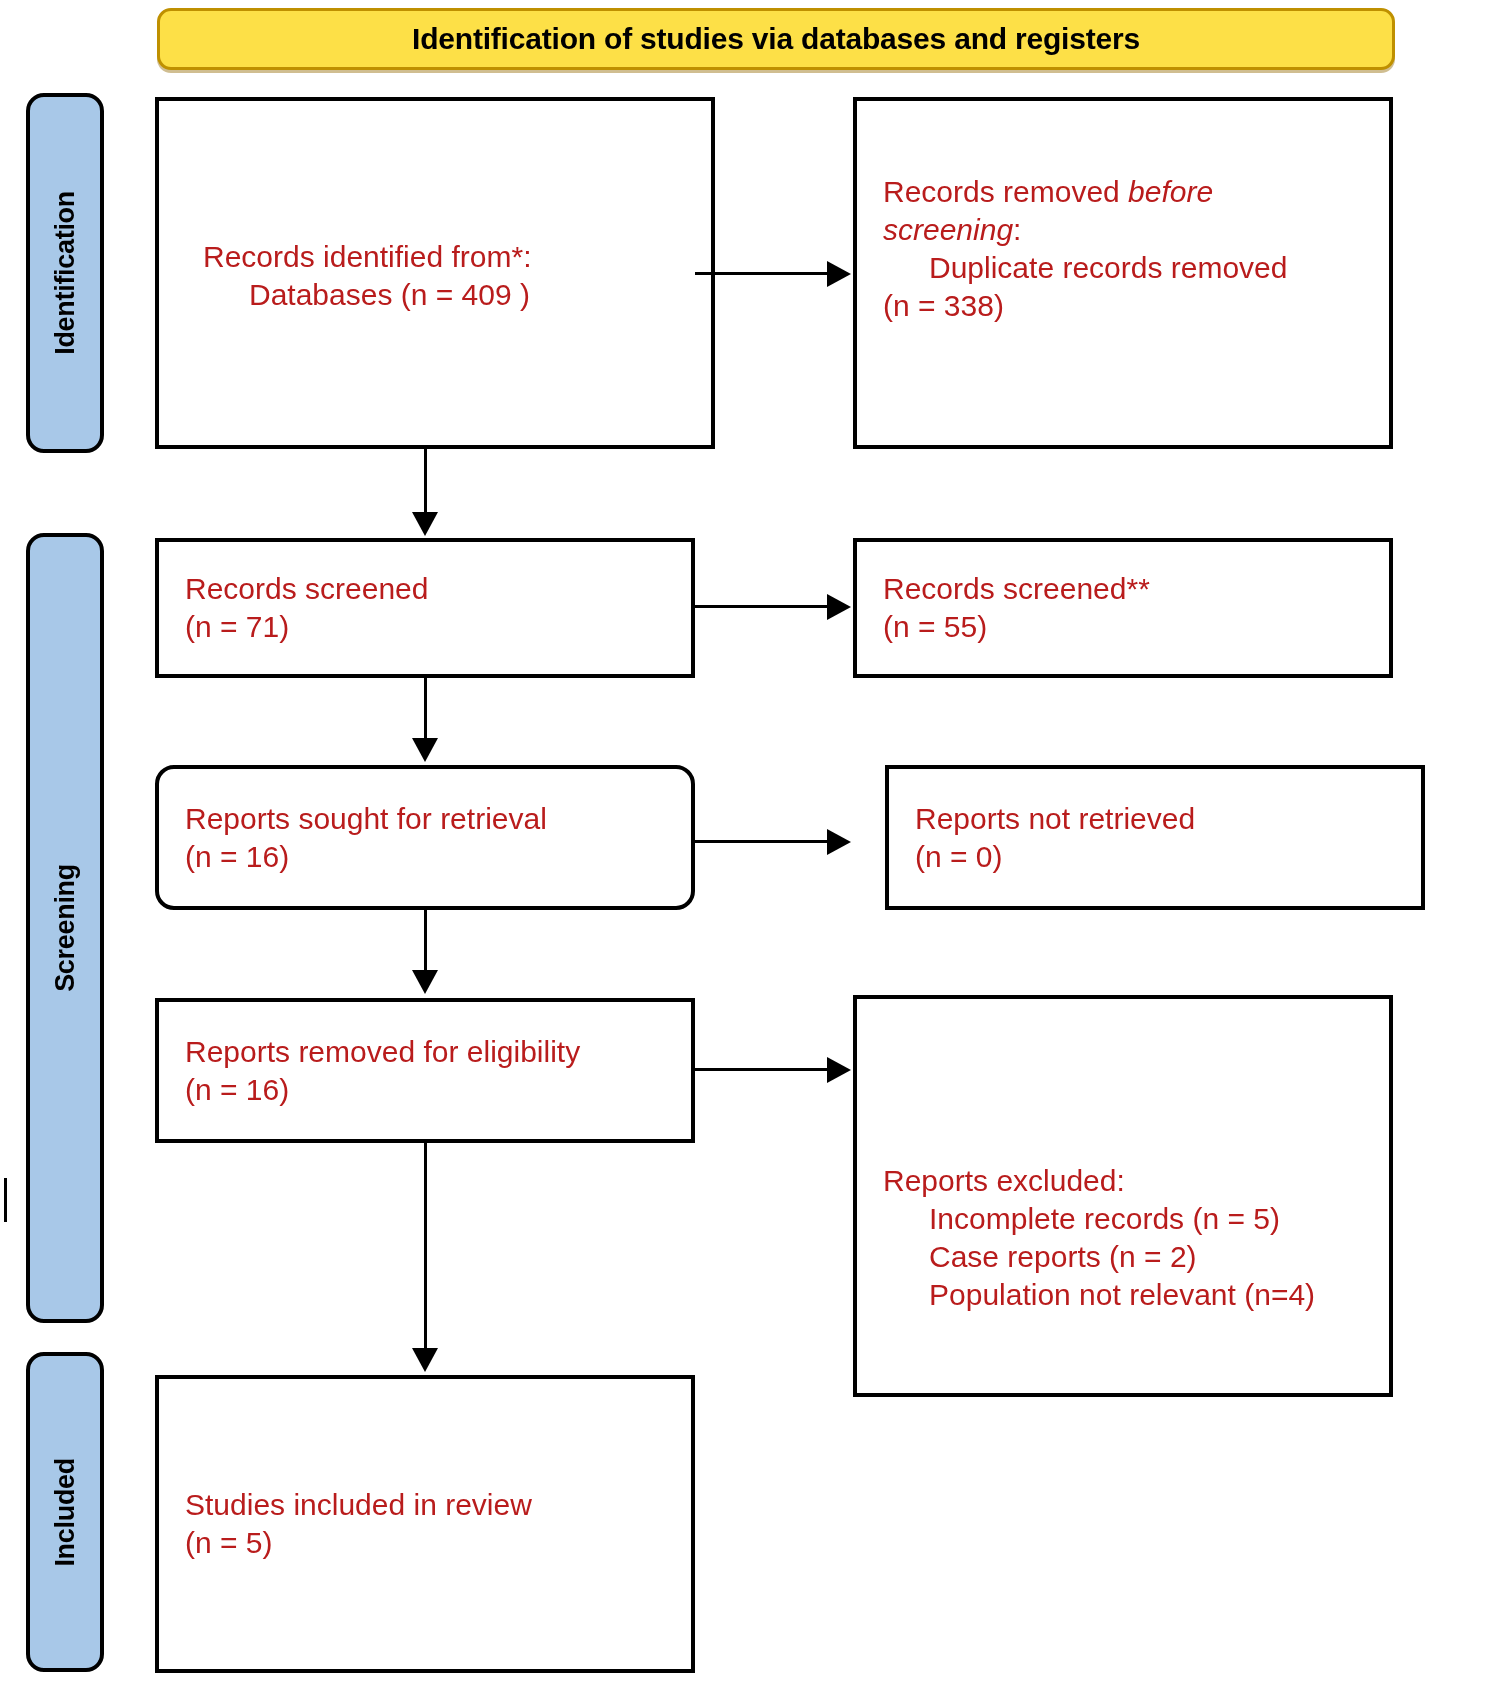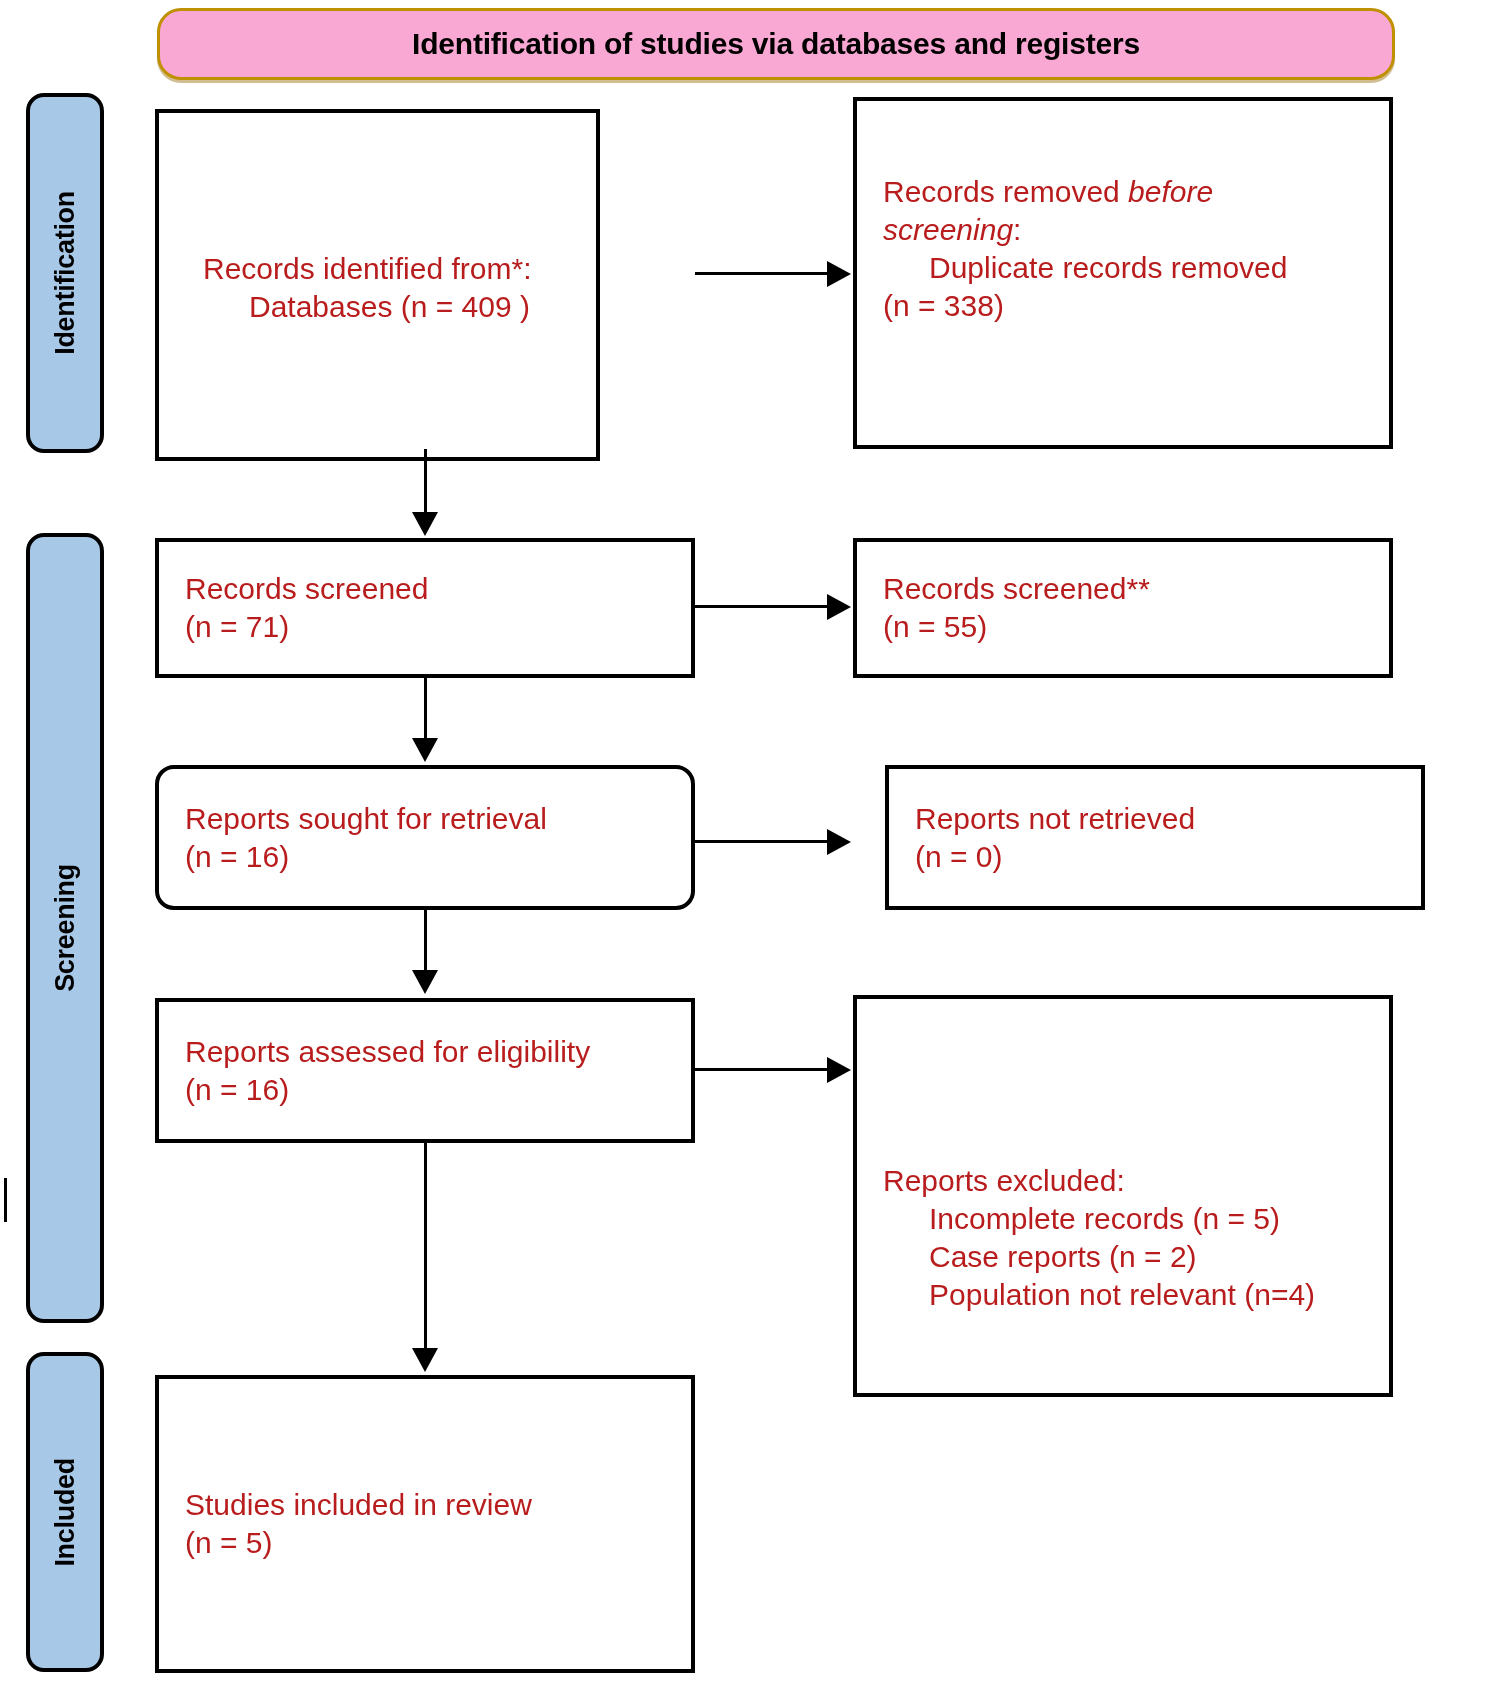--- a/index.html
+++ b/index.html
@@ -18,24 +18,24 @@
     background: #ffffff;
     overflow: hidden;
   }
 
   
   .banner {
     position: absolute;
     left: 157px;
     top: 8px;
     width: 1238px;
-    height: 72px;
-    background: #f9a8d4;
+    height: 62px;
+    background: #fde047;
     border: 3px solid #bf9000;
-    border-radius: 24px;
+    border-radius: 14px;
     box-sizing: border-box;
     display: flex;
     align-items: center;
     justify-content: center;
     box-shadow: 0 3px 0 rgba(150,110,10,0.45);
   }
   .banner-text {
     font-size: 30px;
     font-weight: bold;
     letter-spacing: -0.2px;
@@ -82,21 +82,21 @@
   .box .line {
     font-size: 30px;
     line-height: 1.26;
     white-space: nowrap;
     color: #b91c1c;
   }
   .box .line.indent { padding-left: 46px; }
   .box .line em { font-style: italic; }
 
   
-  #box-identified  { left: 155px; top: 109px;   width: 445px; height: 352px; padding-left: 44px; }
+  #box-identified  { left: 155px; top: 97px;   width: 560px; height: 352px; padding-left: 44px; }
   #box-screened    { left: 155px; top: 538px;  width: 540px; height: 140px; }
   #box-sought      { left: 155px; top: 765px;  width: 540px; height: 145px; border-radius: 19px; }
   #box-assessed    { left: 155px; top: 998px;  width: 540px; height: 145px; }
   #box-included    { left: 155px; top: 1375px; width: 540px; height: 298px; justify-content: center; }
 
   
   #box-removed     { left: 853px; top: 97px;   width: 540px; height: 352px; }
   #box-excluded-r  { left: 853px; top: 538px;  width: 540px; height: 140px; }
   #box-notretr     { left: 853px; top: 765px;  width: 540px; height: 145px; margin-left: 32px; }
   #box-excluded-rep{ left: 853px; top: 995px;  width: 540px; height: 402px; }
@@ -216,21 +216,21 @@
 
   <div class="box" id="box-notretr">
     <div class="textwrap">
       <div class="line">Reports not retrieved</div>
       <div class="line">(n = 0)</div>
     </div>
   </div>
 
   <div class="box" id="box-assessed">
     <div class="textwrap">
-      <div class="line">Reports assessed for eligibility</div>
+      <div class="line">Reports removed for eligibility</div>
       <div class="line">(n = 16)</div>
     </div>
   </div>
 
   <div class="box" id="box-excluded-rep">
     <div class="textwrap">
       <div class="line">Reports excluded:</div>
       <div class="line indent">Incomplete records (n = 5)</div>
       <div class="line indent">Case reports (n = 2)</div>
       <div class="line indent">Population not relevant (n=4)</div>

